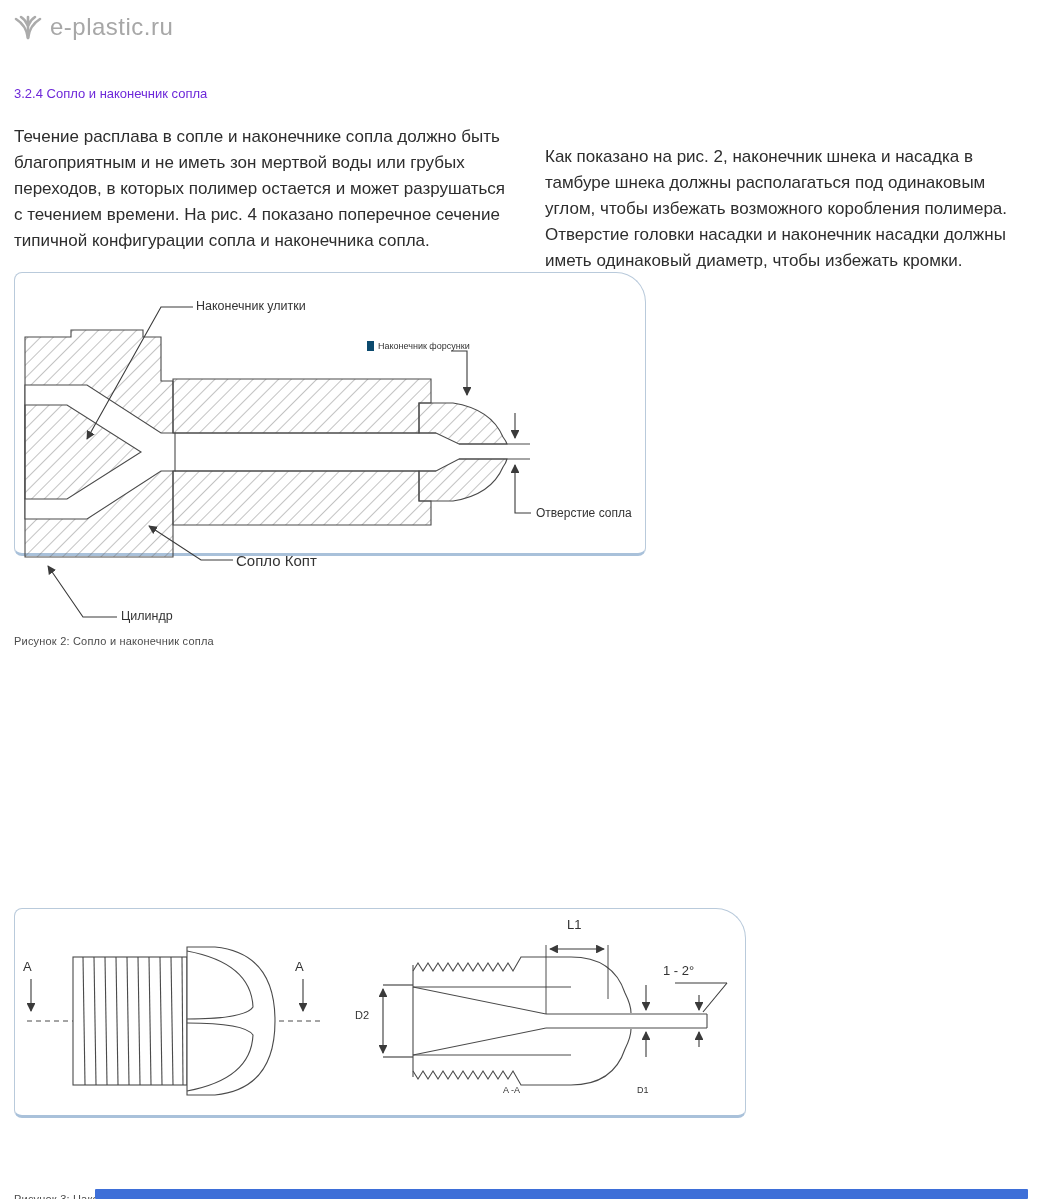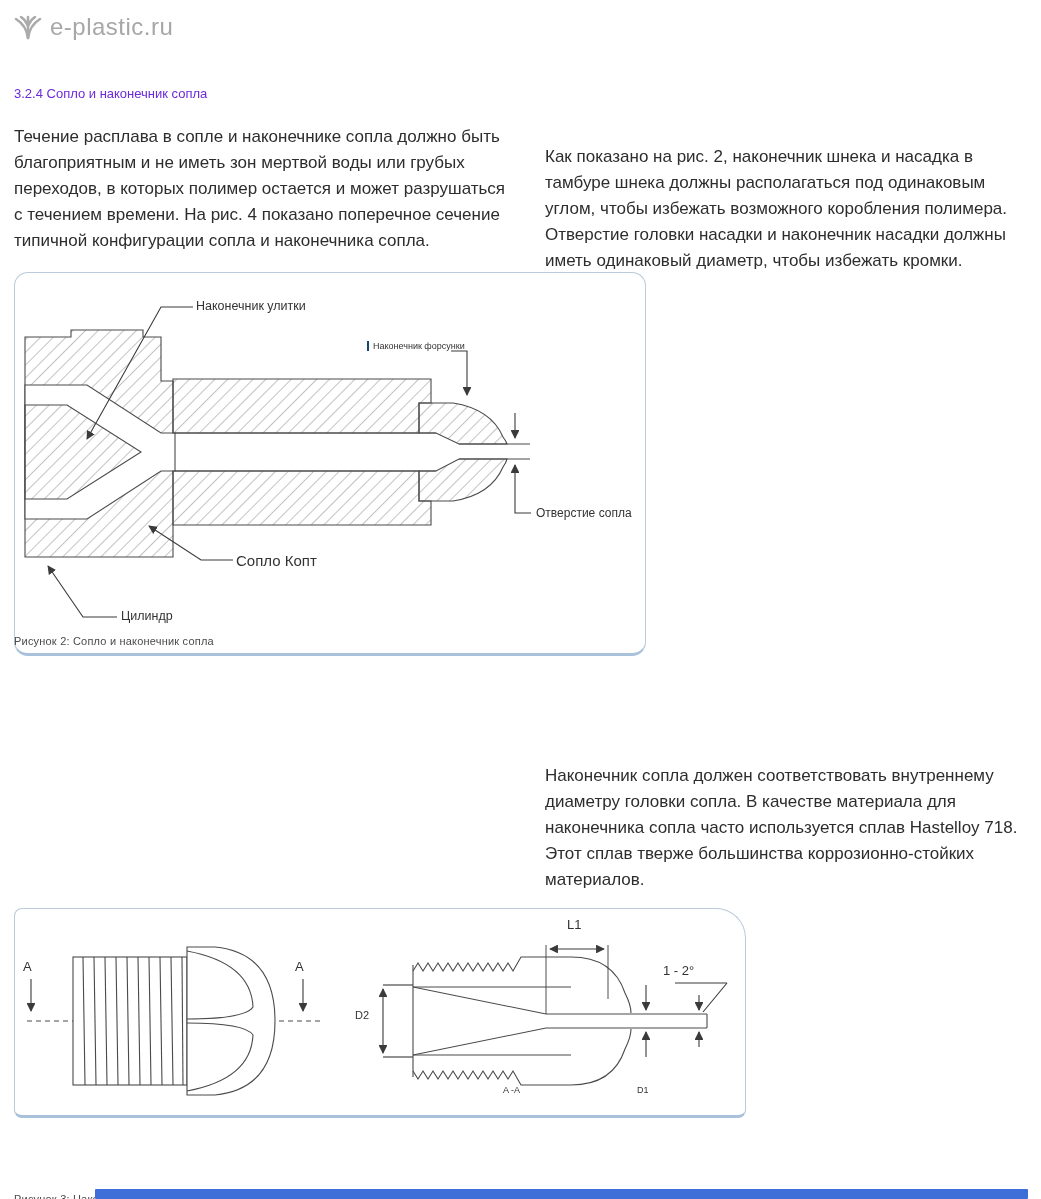--- a/index.html
+++ b/index.html
@@ -13,29 +13,29 @@
   .para{position:absolute;font-size:17px;line-height:26px;color:#2d2d2d;}
   .p1l{top:124px;left:14px;width:502px;}
   .p1r{top:124px;left:545px;width:488px;margin-top:20px;}
   .p2l{top:763px;left:14px;width:502px;}
   .p2r{top:763px;left:545px;width:496px;}
   .fig-panel{
     position:absolute;background:#fff;
     border:1.6px solid #b9cadb;border-bottom:3px solid #a9c1da;
     border-radius:8px 30px 8px 8px;box-sizing:border-box;
   }
-  .fig2{left:14px;top:272px;width:632px;height:384px;border-radius:14px;}
+  .fig2{left:14px;top:272px;width:632px;height:284px;}
   .fig3{left:14px;top:908px;width:732px;height:210px;}
   .fig-panel svg{position:absolute;left:0;top:0;}
   .fig-label{position:absolute;color:#333;white-space:nowrap;}
   .caption{position:absolute;left:14px;font-size:11px;color:#4b4b4b;letter-spacing:.2px;}
   .cap2{top:635px;}
   .cap3{top:1193px;text-decoration:underline;}
   .bottom-bar{position:absolute;left:95px;top:1189px;width:933px;height:10px;background:#3e6fd8;border-radius:1px;}
-  .tick-left{border-left:2px solid #0c4a6e;padding-left:4px;}
+  .tick-left{border-left:7px solid #0c4a6e;padding-left:4px;}
 </style>
 </head>
 <body>
 
 <div class="page">
 
   <div class="logo">
     <svg width="32" height="30" viewBox="0 0 32 30">
       <g fill="none" stroke="#ababab" stroke-width="2.6" stroke-linecap="round">
         <path d="M16 26 C15 18 12 12 4 7"></path>
@@ -99,21 +99,20 @@
       </g>
     </svg>
     <span class="fig-label" style="left:181px;top:26px;font-size:12.5px;">Наконечник улитки</span>
     <span class="fig-label tick-left" style="left:352px;top:68px;font-size:9px;">Наконечник форсунки</span>
     <span class="fig-label" style="left:521px;top:233px;font-size:12px;">Отверстие сопла</span>
     <span class="fig-label" style="left:221px;top:279px;font-size:15px;">Сопло Копт</span>
     <span class="fig-label" style="left:106px;top:336px;font-size:12.5px;">Цилиндр</span>
   </div>
   <div class="caption cap2">Рисунок 2: Сопло и наконечник сопла</div>
 
-  <div class="para p2r">Наконечник сопла должен соответствовать внутреннему диаметру головки сопла. В качестве материала для наконечника сопла часто используется сплав Hastelloy 718. Этот сплав тверже большинства коррозионно-стойких материалов.</div>
 
   <div class="fig-panel fig3">
     <svg width="729" height="205" viewBox="0 0 729 205">
       <defs>
         <marker id="arr2" viewBox="0 0 10 10" refX="9" refY="5" markerWidth="8" markerHeight="8" orient="auto-start-reverse">
           <path d="M0,0 L10,5 L0,10 Z" fill="#3a3a3a"></path>
         </marker>
       </defs>
 
       <g stroke="#4a4a4a" stroke-width="1.1" fill="none">

